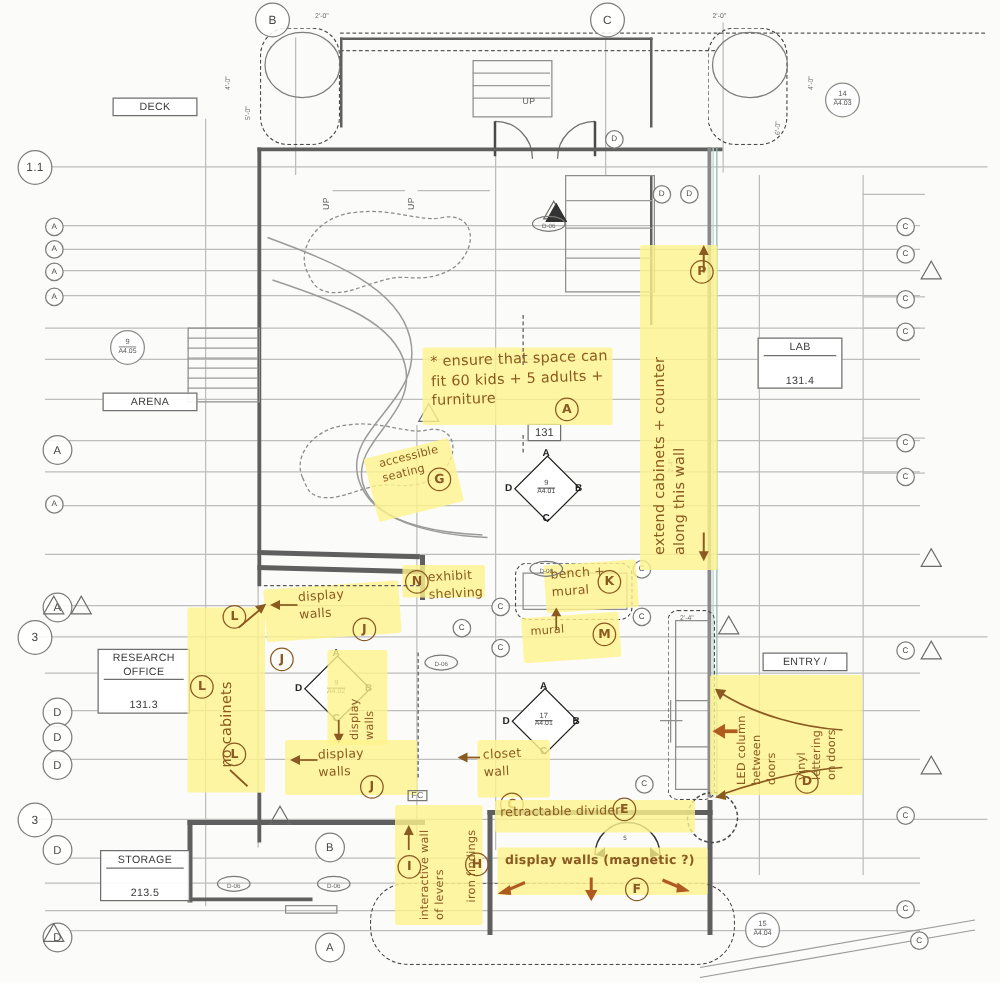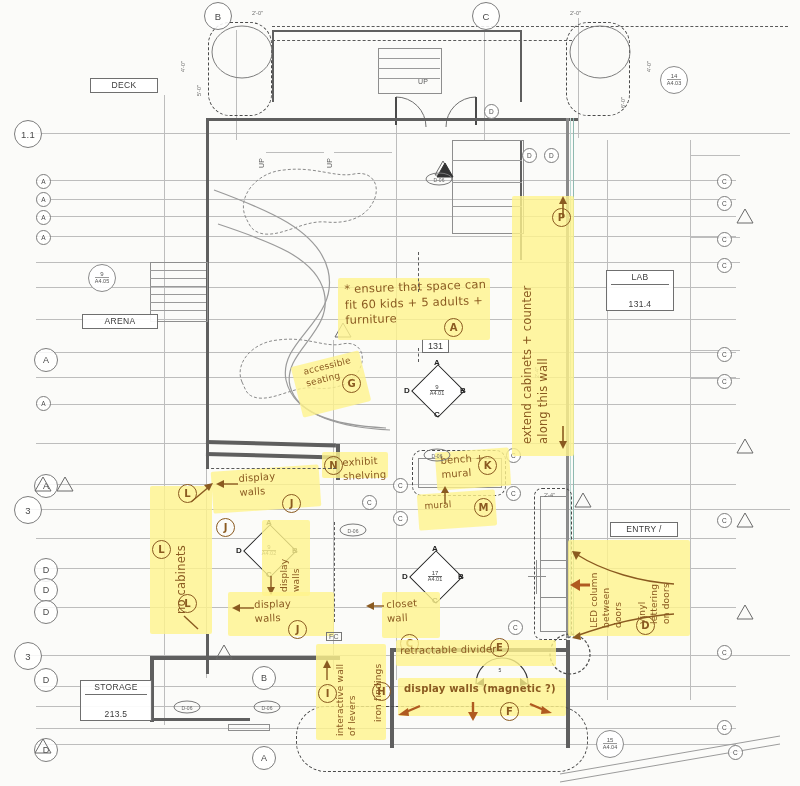--- a/index.html
+++ b/index.html
@@ -481,20 +481,24 @@
   <div class="roomtag" style="left:90px; top:78px; width:58px;">
     <span>DECK</span>
   </div>
   <div class="roomtag" style="left:82px; top:314px; width:66px;">
     <span>ARENA</span>
   </div>
   <div class="roomtag" style="left:606px; top:270px; width:58px;">
     <span>LAB</span>
     <span class="num">131.4</span>
   </div>
+  <div class="roomtag" style="left:78px; top:519px; width:64px;">
+    <span>RESEARCH OFFICE</span>
+    <span class="num">131.3</span>
+  </div>
   <div class="roomtag" style="left:610px; top:522px; width:58px;">
     <span>ENTRY /</span>
   </div>
   <div class="roomtag" style="left:80px; top:680px; width:62px;">
     <span>STORAGE</span>
     <span class="num">213.5</span>
   </div>
   <div class="roomnum" style="left:422px; top:339px;">131</div>
 
   <div class="diamond-wrap" style="left:400px; top:358px;">

